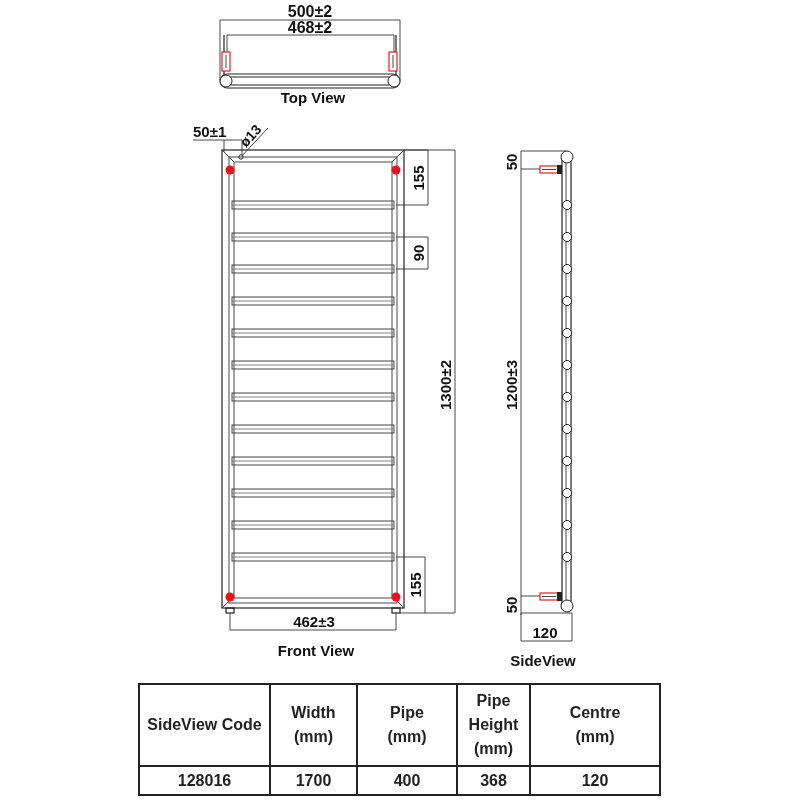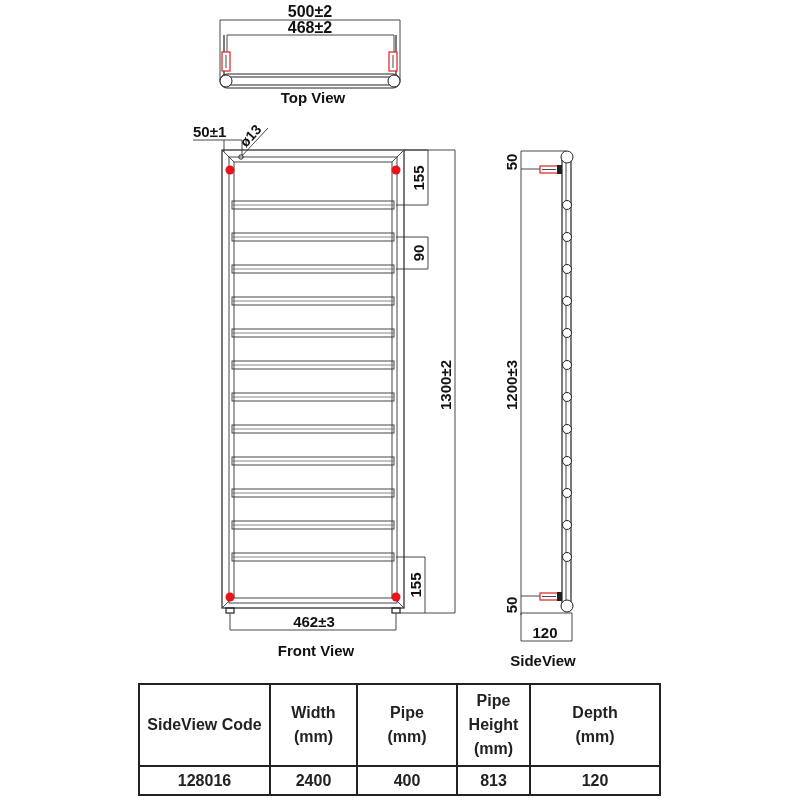--- a/index.html
+++ b/index.html
@@ -205,25 +205,25 @@
     <td>
       <span class="ml">Pipe</span>
       <span class="ml">(mm)</span>
     </td>
     <td>
       <span class="ml">Pipe</span>
       <span class="ml">Height</span>
       <span class="ml">(mm)</span>
     </td>
     <td>
-      <span class="ml">Depth</span>
+      <span class="ml">Centre</span>
       <span class="ml">(mm)</span>
     </td>
   </tr>
   <tr class="val">
     <td>128016</td>
-    <td>2400</td>
+    <td>1700</td>
     <td>400</td>
-    <td>813</td>
+    <td>368</td>
     <td>120</td>
   </tr>
 </tbody>
   </table>
 
 </body></html>

